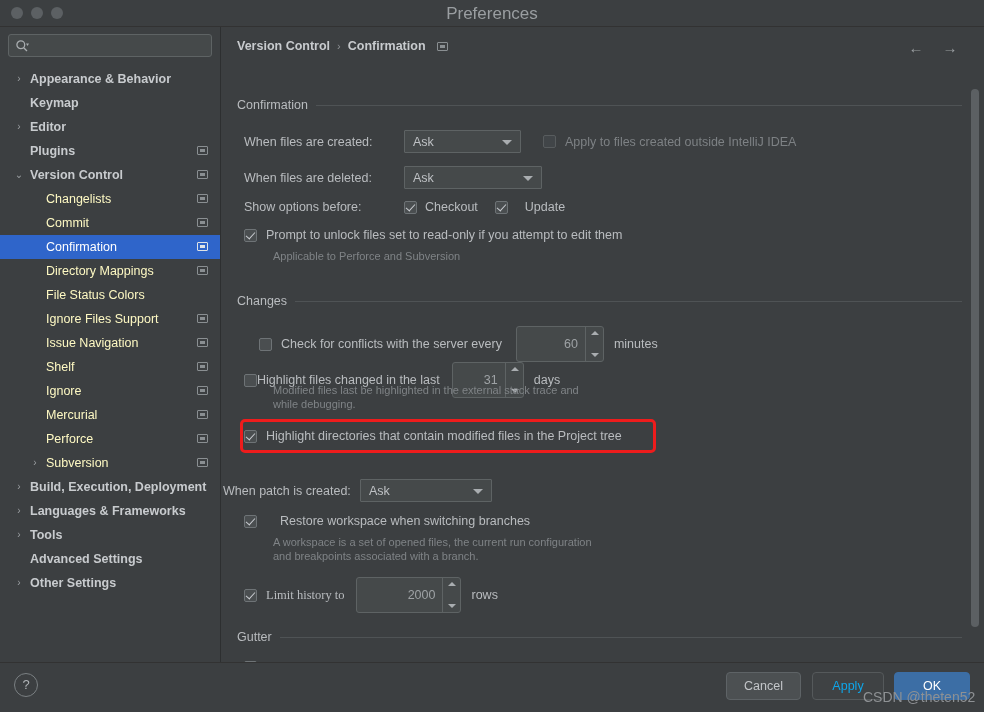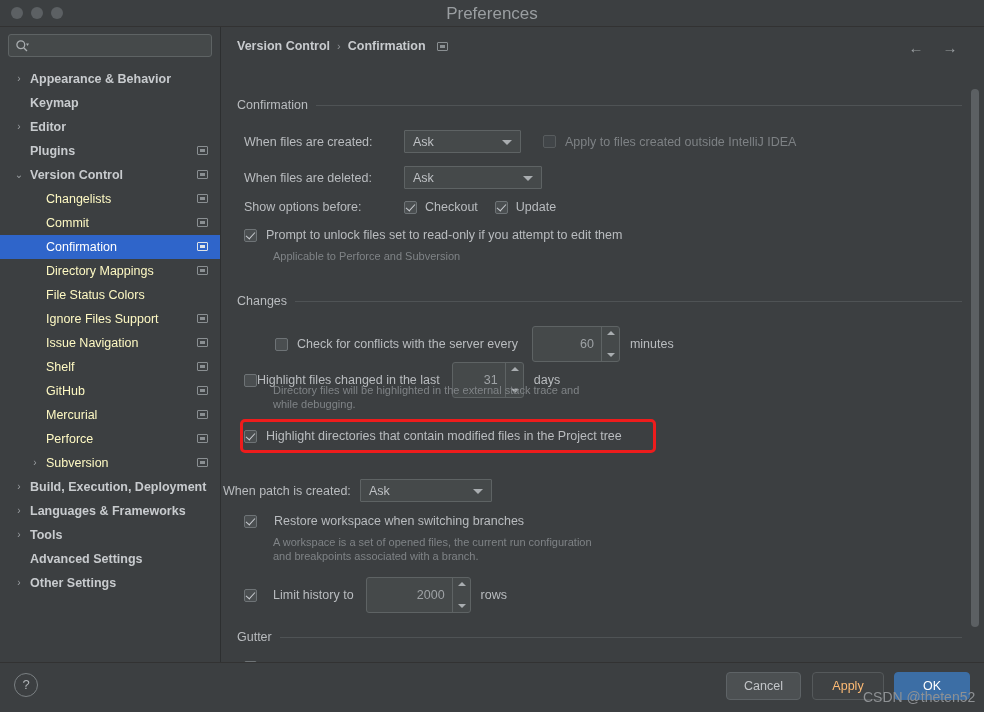--- a/index.html
+++ b/index.html
@@ -402,21 +402,21 @@
     width: 75px;
     background: #4c5052;
     border: 1px solid #5e6366;
     color: #c3c6c9;
   }
   .btn-apply {
     left: 812px; top: 672px;
     width: 72px;
     background: #42464880;
     border: 1px solid #55595b;
-    color: #fdba74;
+    color: #0ea5e9;
   }
   .btn-ok {
     left: 894px; top: 672px;
     width: 76px;
     background: #3c6ea5;
     border: 1px solid #3c6ea5;
     color: #ffffff;
   }
   .watermark {
     position: absolute;
@@ -498,21 +498,21 @@
         </div>
         <div class="tree-row d1">
           <span class="tree-label">Issue Navigation</span>
           <span class="tree-badge"></span>
         </div>
         <div class="tree-row d1">
           <span class="tree-label">Shelf</span>
           <span class="tree-badge"></span>
         </div>
         <div class="tree-row d1">
-          <span class="tree-label">GitHub</span>
+          <span class="tree-label">Ignore</span>
           <span class="tree-badge"></span>
         </div>
         <div class="tree-row d1">
           <span class="tree-label">Mercurial</span>
           <span class="tree-badge"></span>
         </div>
         <div class="tree-row d1">
           <span class="tree-label">Perforce</span>
           <span class="tree-badge"></span>
         </div>
@@ -584,82 +584,82 @@
           <span class="caret"></span>
         </div>
       </div>
 
       <div class="row" style="left:22px; top:131px;">
         <span class="lbl" style="width:160px;">Show options before:</span>
         <div class="cb checked"></div>
         <span class="lbl" style="margin-left:8px;">Checkout</span>
         <div style="width:17px;"></div>
         <div class="cb checked"></div>
-        <span class="lbl" style="margin-left:8px;">Update</span>
+        <span class="lbl" style="margin-left:17px;">Update</span>
       </div>
 
       <div class="row" style="left:22px; top:159px;">
         <div class="cb checked"></div>
         <span class="lbl" style="margin-left:9px;">Prompt to unlock files set to read-only if you attempt to edit them</span>
       </div>
       <div class="hint" style="position:absolute; left:51px; top:180px;">Applicable to Perforce and Subversion</div>
 
       <div class="group" style="top:224px;">
         <div class="group-title">
           <span>Changes</span>
           <span class="rule"></span>
         </div>
       </div>
 
-      <div class="row" style="left:38px; top:257px;padding-left:15px;">
+      <div class="row" style="left:22px; top:257px;padding-left:15px;">
         <div class="cb"></div>
         <span class="lbl" style="margin-left:9px;">Check for conflicts with the server every</span>
         <div class="spin" style="width:88px; margin-left:14px;">
           <span class="val">60</span>
           <span class="btns"></span>
         </div>
         <span class="lbl" style="margin-left:10px;">minutes</span>
       </div>
 
       <div class="row" style="left:22px; top:293px;">
         <div class="cb"></div>
         <span class="lbl" style="">Highlight files changed in the last</span>
         <div class="spin" style="width:72px; margin-left:12px;">
           <span class="val">31</span>
           <span class="btns"></span>
         </div>
         <span class="lbl" style="margin-left:10px;">days</span>
       </div>
-      <div class="hint" style="position:absolute; left:51px; top:314px;">Directory files will be highlighted in the external stack trace and</div>
+      <div class="hint" style="position:absolute; left:51px; top:314px;">Modified files last be highlighted in the external stack trace and</div>
       <div class="hint" style="position:absolute; left:51px; top:328px;">while debugging.</div>
 
       <div class="row" style="left:22px; top:360px;">
         <div class="cb checked"></div>
         <span class="lbl" style="margin-left:9px;">Highlight directories that contain modified files in the Project tree</span>
       </div>
       <div class="redbox" style="left:18px; top:350px; width:416px; height:34px;"></div>
 
       <div class="row" style="left:1px; top:410px;">
         <span class="lbl" style="width:137px;">When patch is created:</span>
         <div class="combo" style="width:132px;">
           <span>Ask</span>
           <span class="caret"></span>
         </div>
       </div>
 
       <div class="row" style="left:22px; top:445px;">
         <div class="cb checked"></div>
-        <span class="lbl" style="margin-left:17px;">Restore workspace when switching branches</span>
+        <span class="lbl" style="margin-left:23px;">Restore workspace when switching branches</span>
       </div>
       <div class="hint" style="position:absolute; left:51px; top:466px;">A workspace is a set of opened files, the current run configuration</div>
       <div class="hint" style="position:absolute; left:51px; top:480px;">and breakpoints associated with a branch.</div>
 
       <div class="row" style="left:22px; top:508px;">
         <div class="cb checked"></div>
-        <span class="lbl" style="margin-left:16px;">Limit history to</span>
+        <span class="lbl" style="margin-left:9px;font-family:Liberation Serif, serif;">Limit history to</span>
         <div class="spin" style="width:105px; margin-left:12px;">
           <span class="val">2000</span>
           <span class="btns"></span>
         </div>
         <span class="lbl" style="margin-left:10px;">rows</span>
       </div>
 
       <div class="group" style="top:560px;">
         <div class="group-title">
           <span>Gutter</span>

